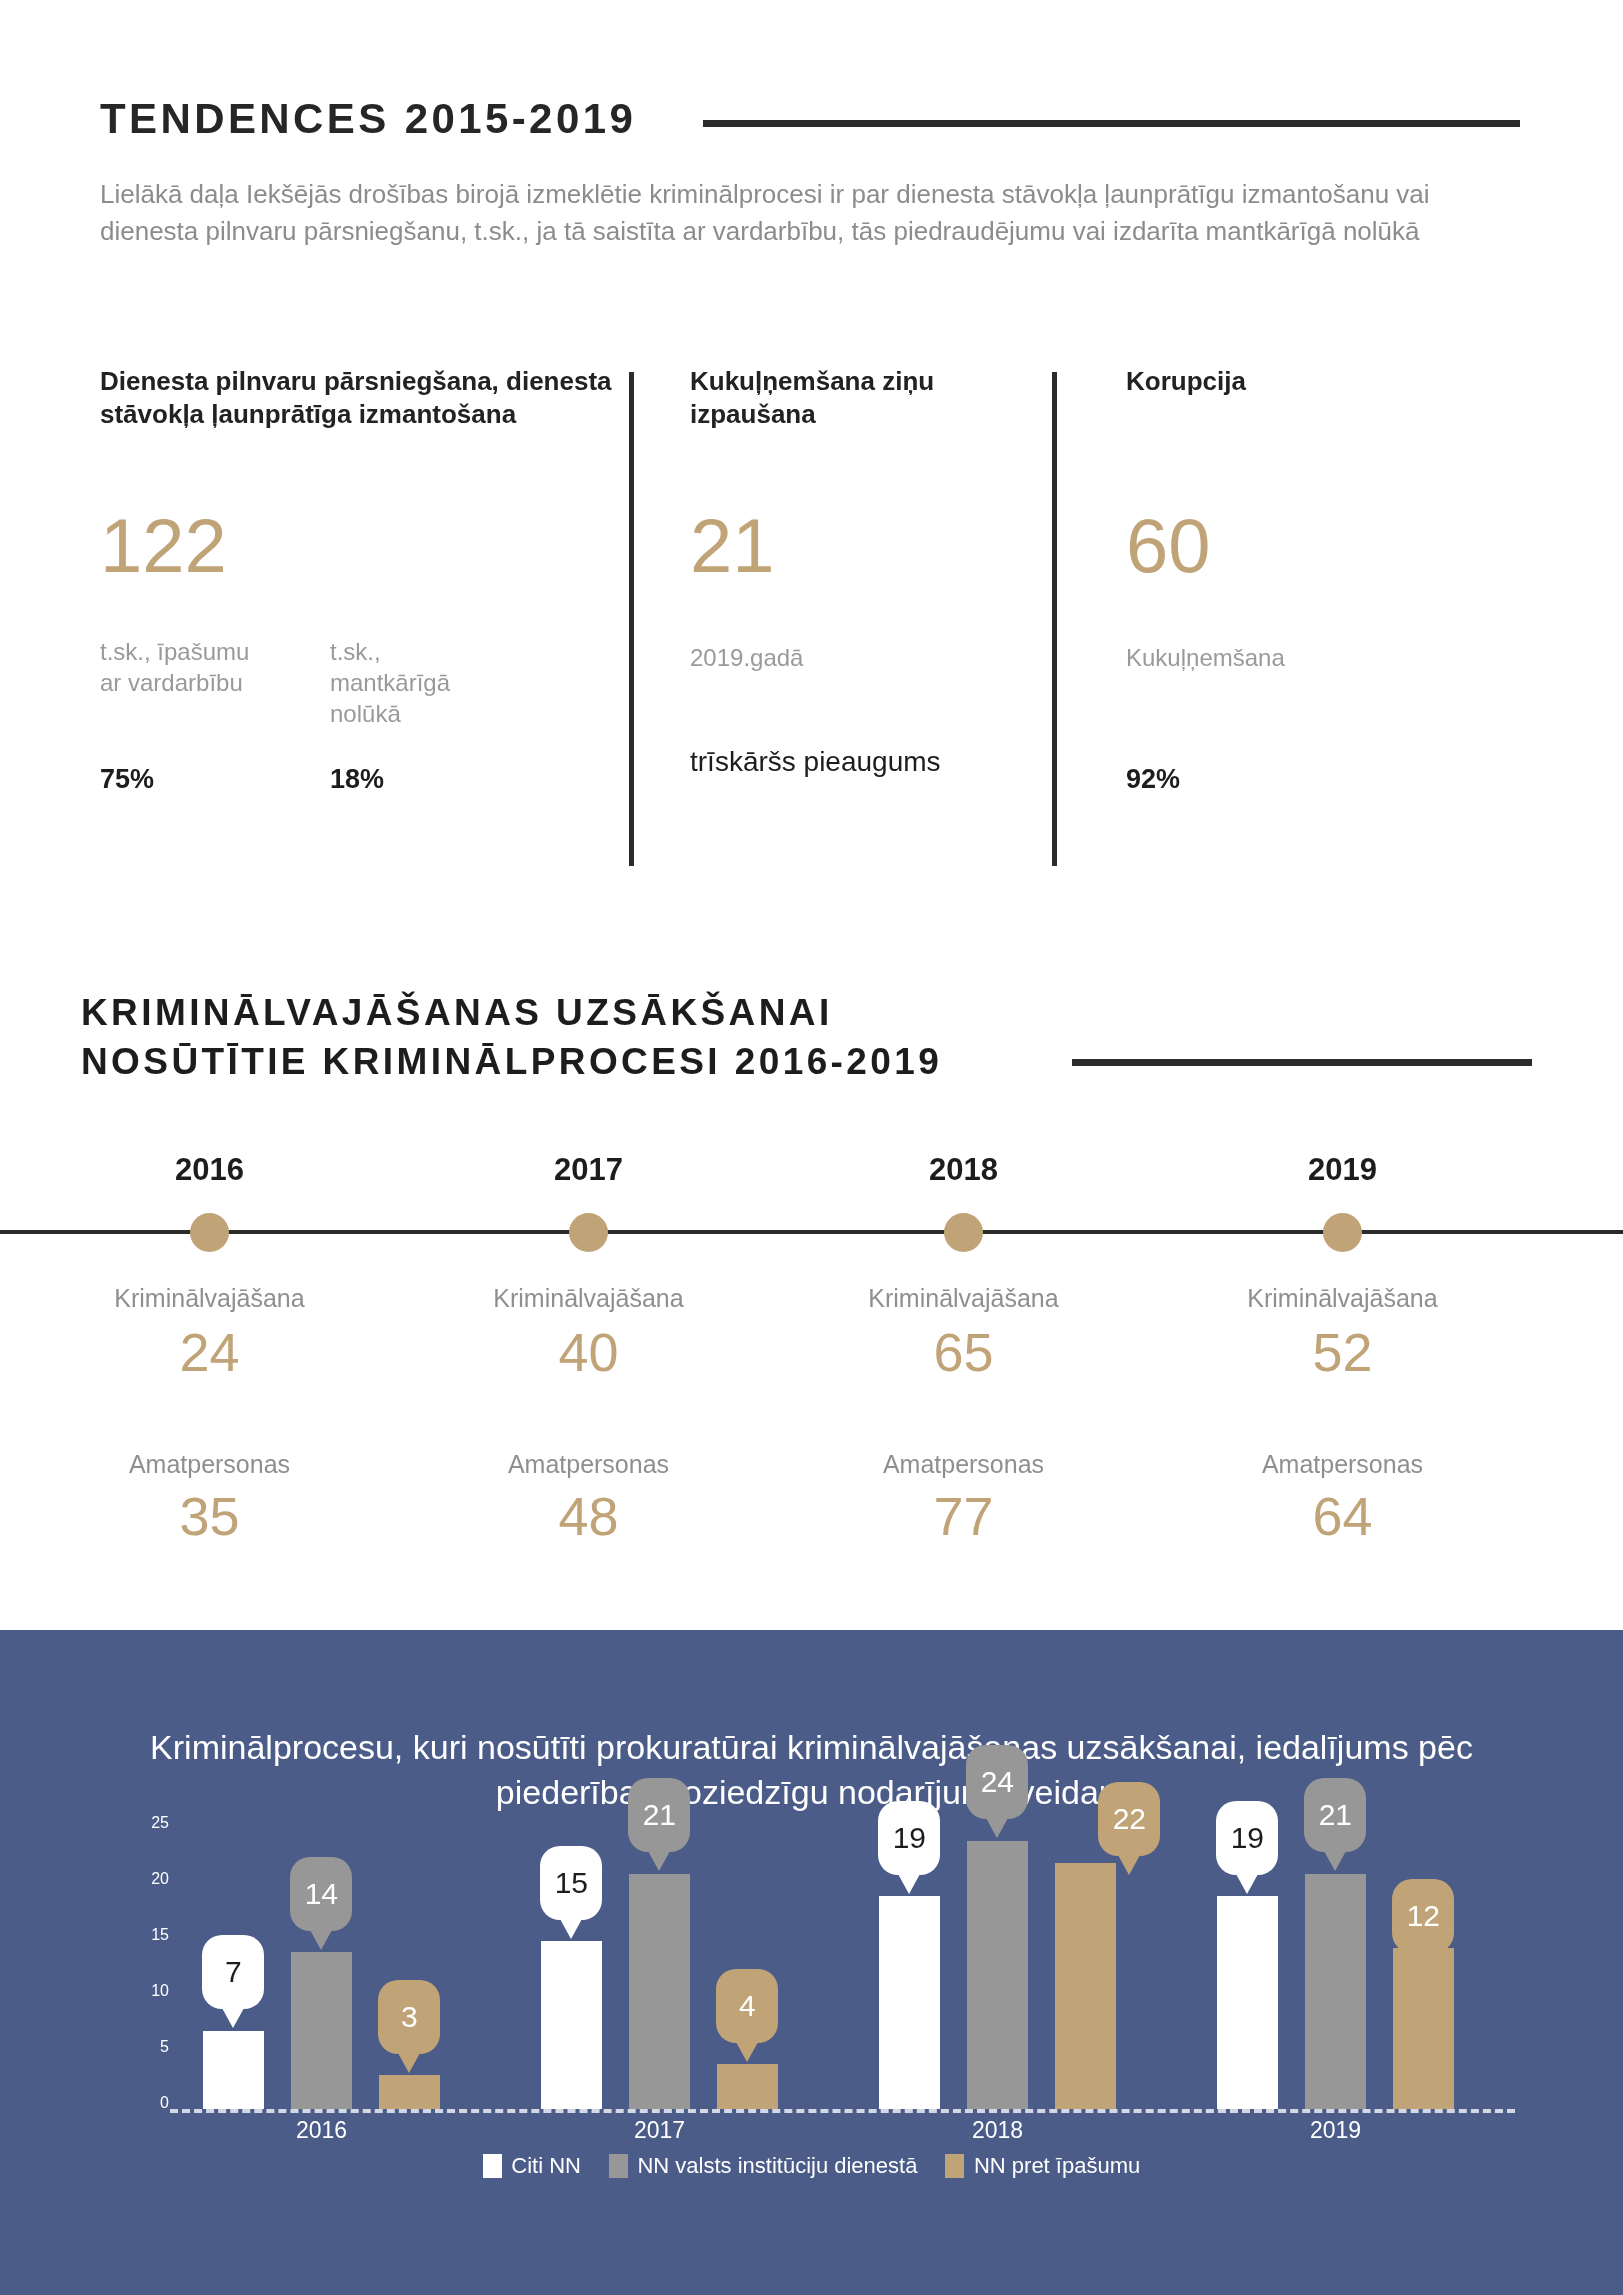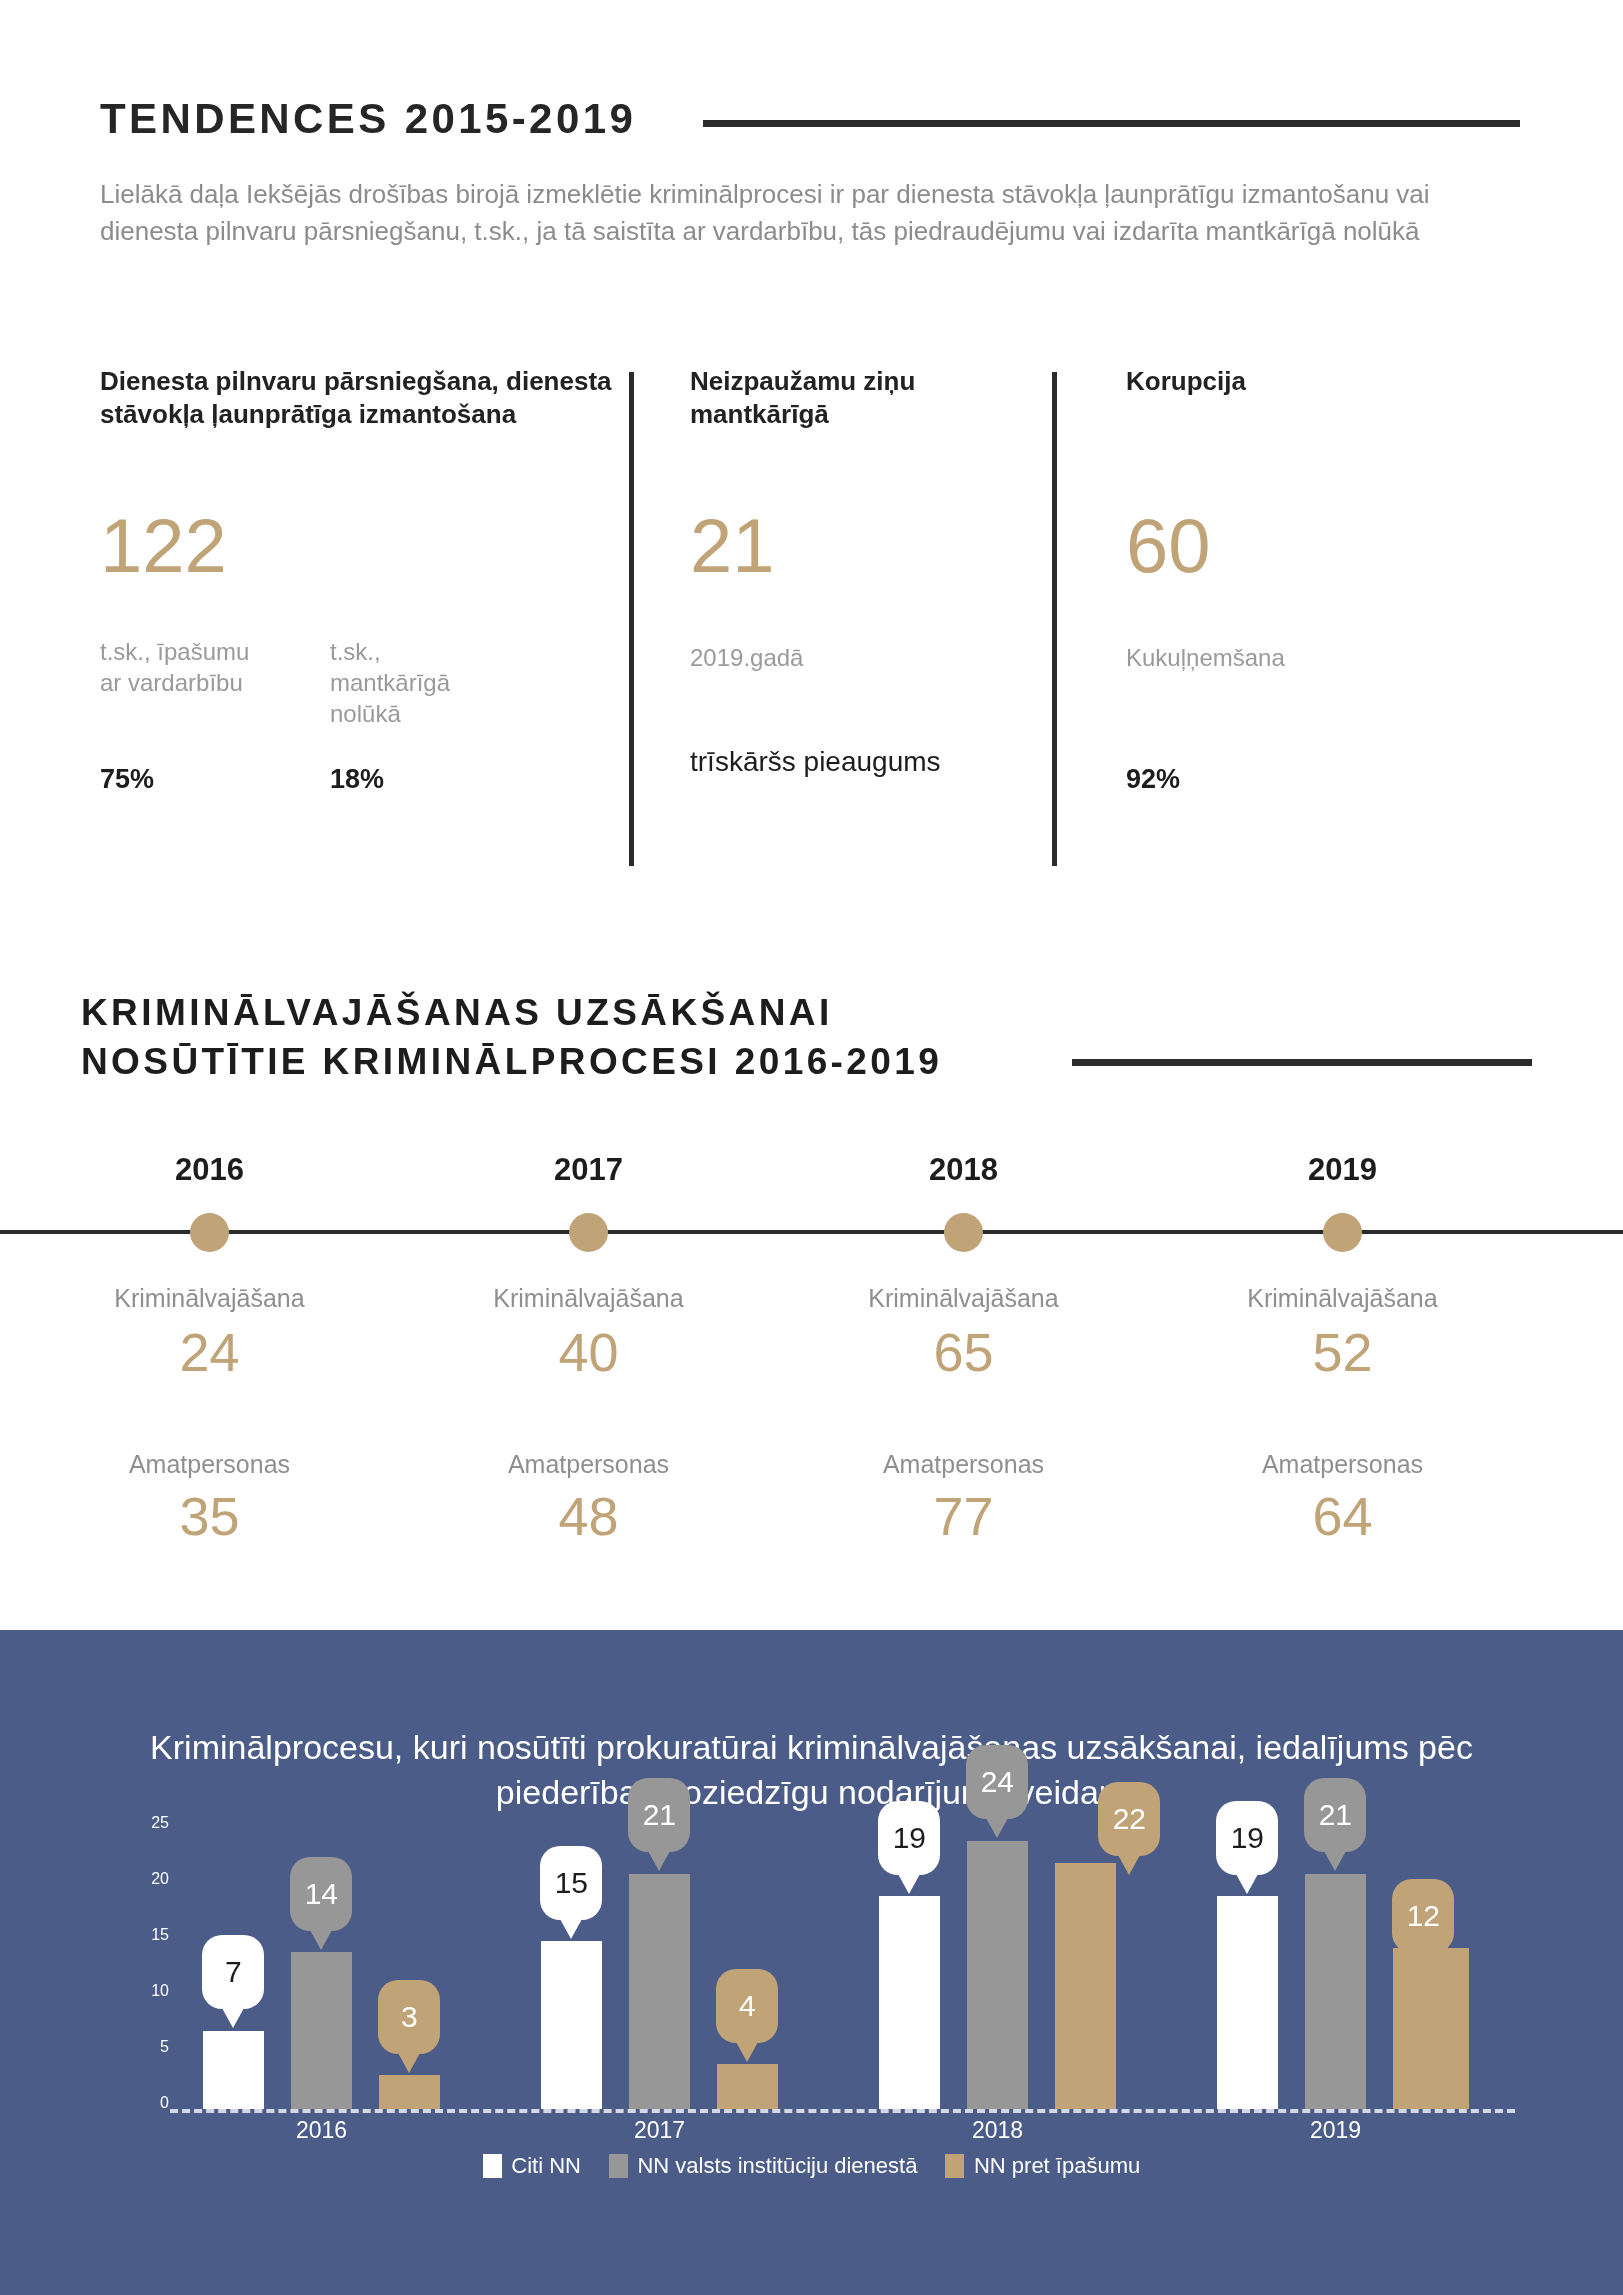--- a/index.html
+++ b/index.html
@@ -182,21 +182,21 @@
   <div class="stat-col" id="stat-col-0">
     <div class="stat-heading">Dienesta pilnvaru pārsniegšana, dienesta stāvokļa ļaunprātīga izmantošana</div>
     <div class="stat-bignum">122</div>
     <div class="stat-sublabel" id="c0-sub-a">t.sk., īpašumu ar vardarbību</div>
     <div class="stat-sublabel" id="c0-sub-b">t.sk., mantkārīgā nolūkā</div>
     <div class="stat-pct" id="c0-pct-a">75%</div>
     <div class="stat-pct" id="c0-pct-b">18%</div>
   </div>
 
   <div class="stat-col" id="stat-col-1">
-    <div class="stat-heading">Neizpaužamu ziņu mantkārīgā</div>
+    <div class="stat-heading">Kukuļņemšana ziņu izpaušana</div>
     <div class="stat-bignum">21</div>
     <div class="stat-sublabel" id="c1-sub">2019.gadā</div>
     <div class="stat-note" id="c1-note">trīskāršs pieaugums</div>
   </div>
 
   <div class="stat-col" id="stat-col-2">
     <div class="stat-heading">Korupcija</div>
     <div class="stat-bignum">60</div>
     <div class="stat-sublabel" id="c2-sub">Kukuļņemšana</div>
     <div class="stat-pct" id="c2-pct">92%</div>
@@ -307,19 +307,19 @@
       <div class="bar bar-gold" style="left: 1055px; height: 246px;">
         <div class="callout callout-gold" style="bottom: 253px; margin-left: 44px;">22<span class="tail"></span></div>
       </div>
       <div class="x-cat" style="left: 896px;">2018</div>
       <div class="bar bar-white" style="left: 1217px; height: 213px;">
         <div class="callout callout-white" style="bottom: 234px;">19<span class="tail"></span></div>
       </div>
       <div class="bar bar-gray" style="left: 1305px; height: 235px;">
         <div class="callout callout-gray" style="bottom: 257px;">21<span class="tail"></span></div>
       </div>
-      <div class="bar bar-gold" style="left: 1393px; height: 161px; padding-left: 15px;">
+      <div class="bar bar-gold" style="left: 1393px; height: 161px;">
         <div class="callout callout-gold" style="bottom: 156px;">12<span class="tail"></span></div>
       </div>
       <div class="x-cat" style="left: 1234px;">2019</div>
     </div>
 </div>
 
 
 </body></html>

